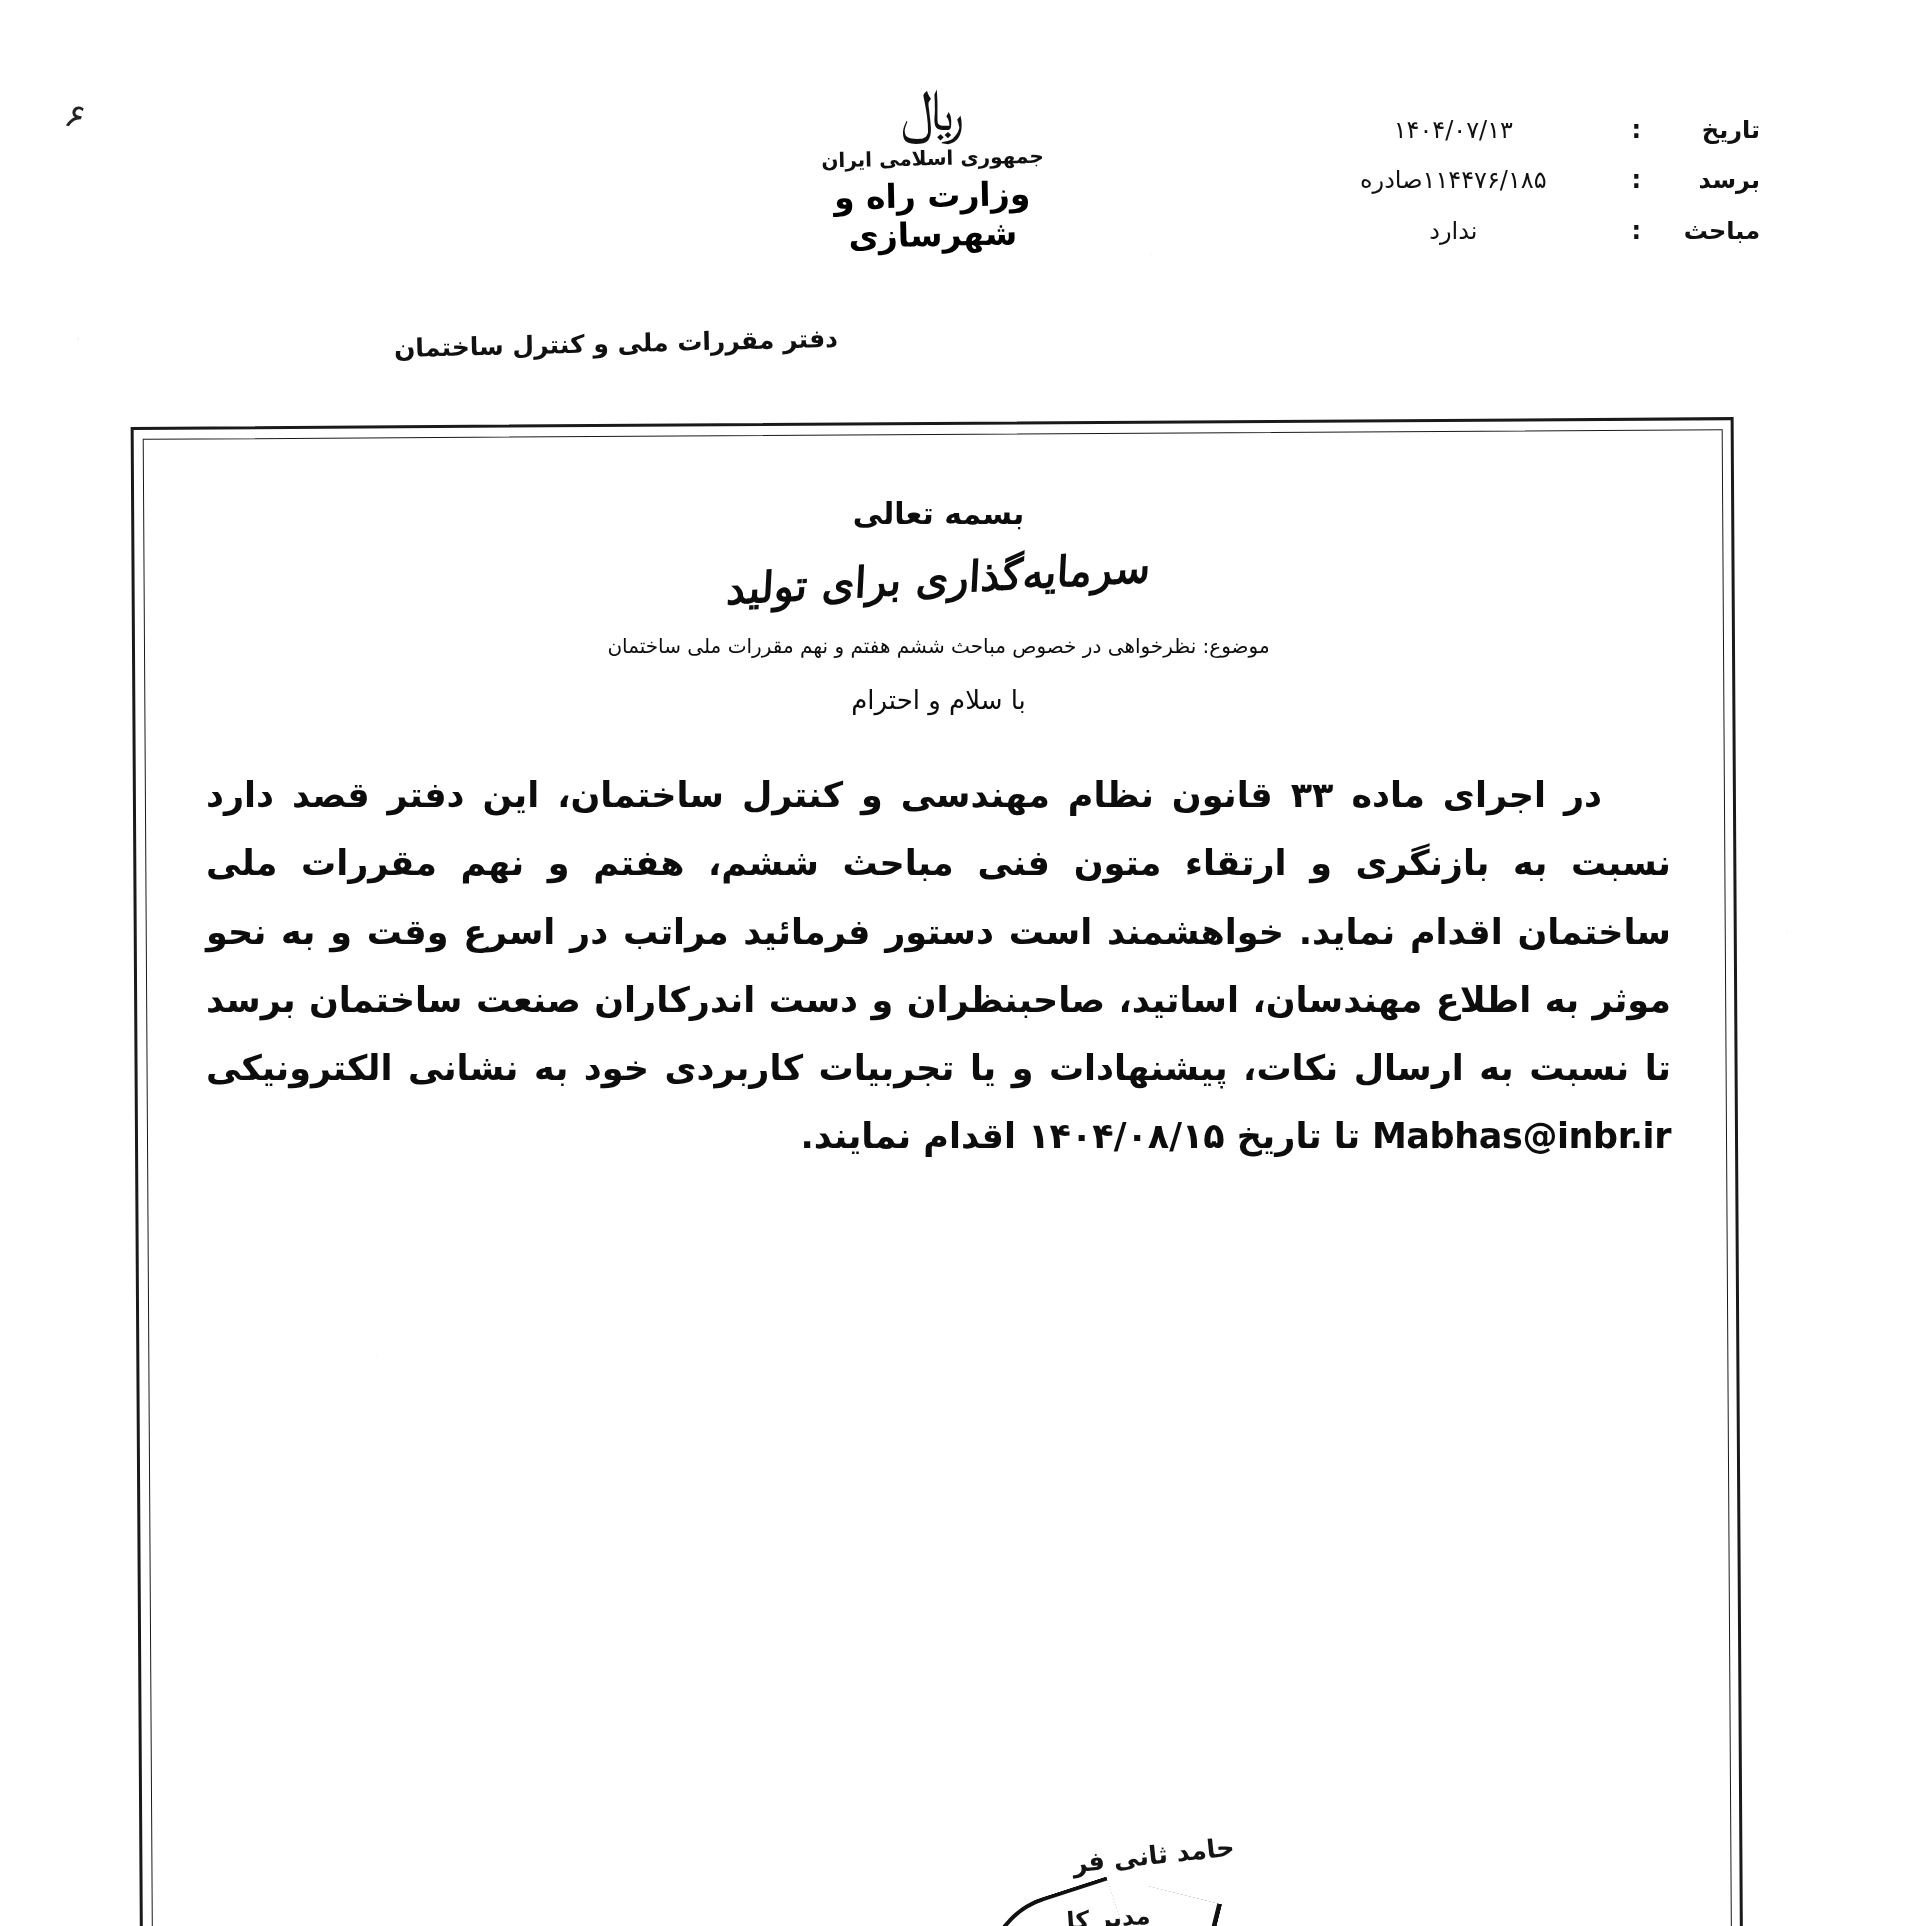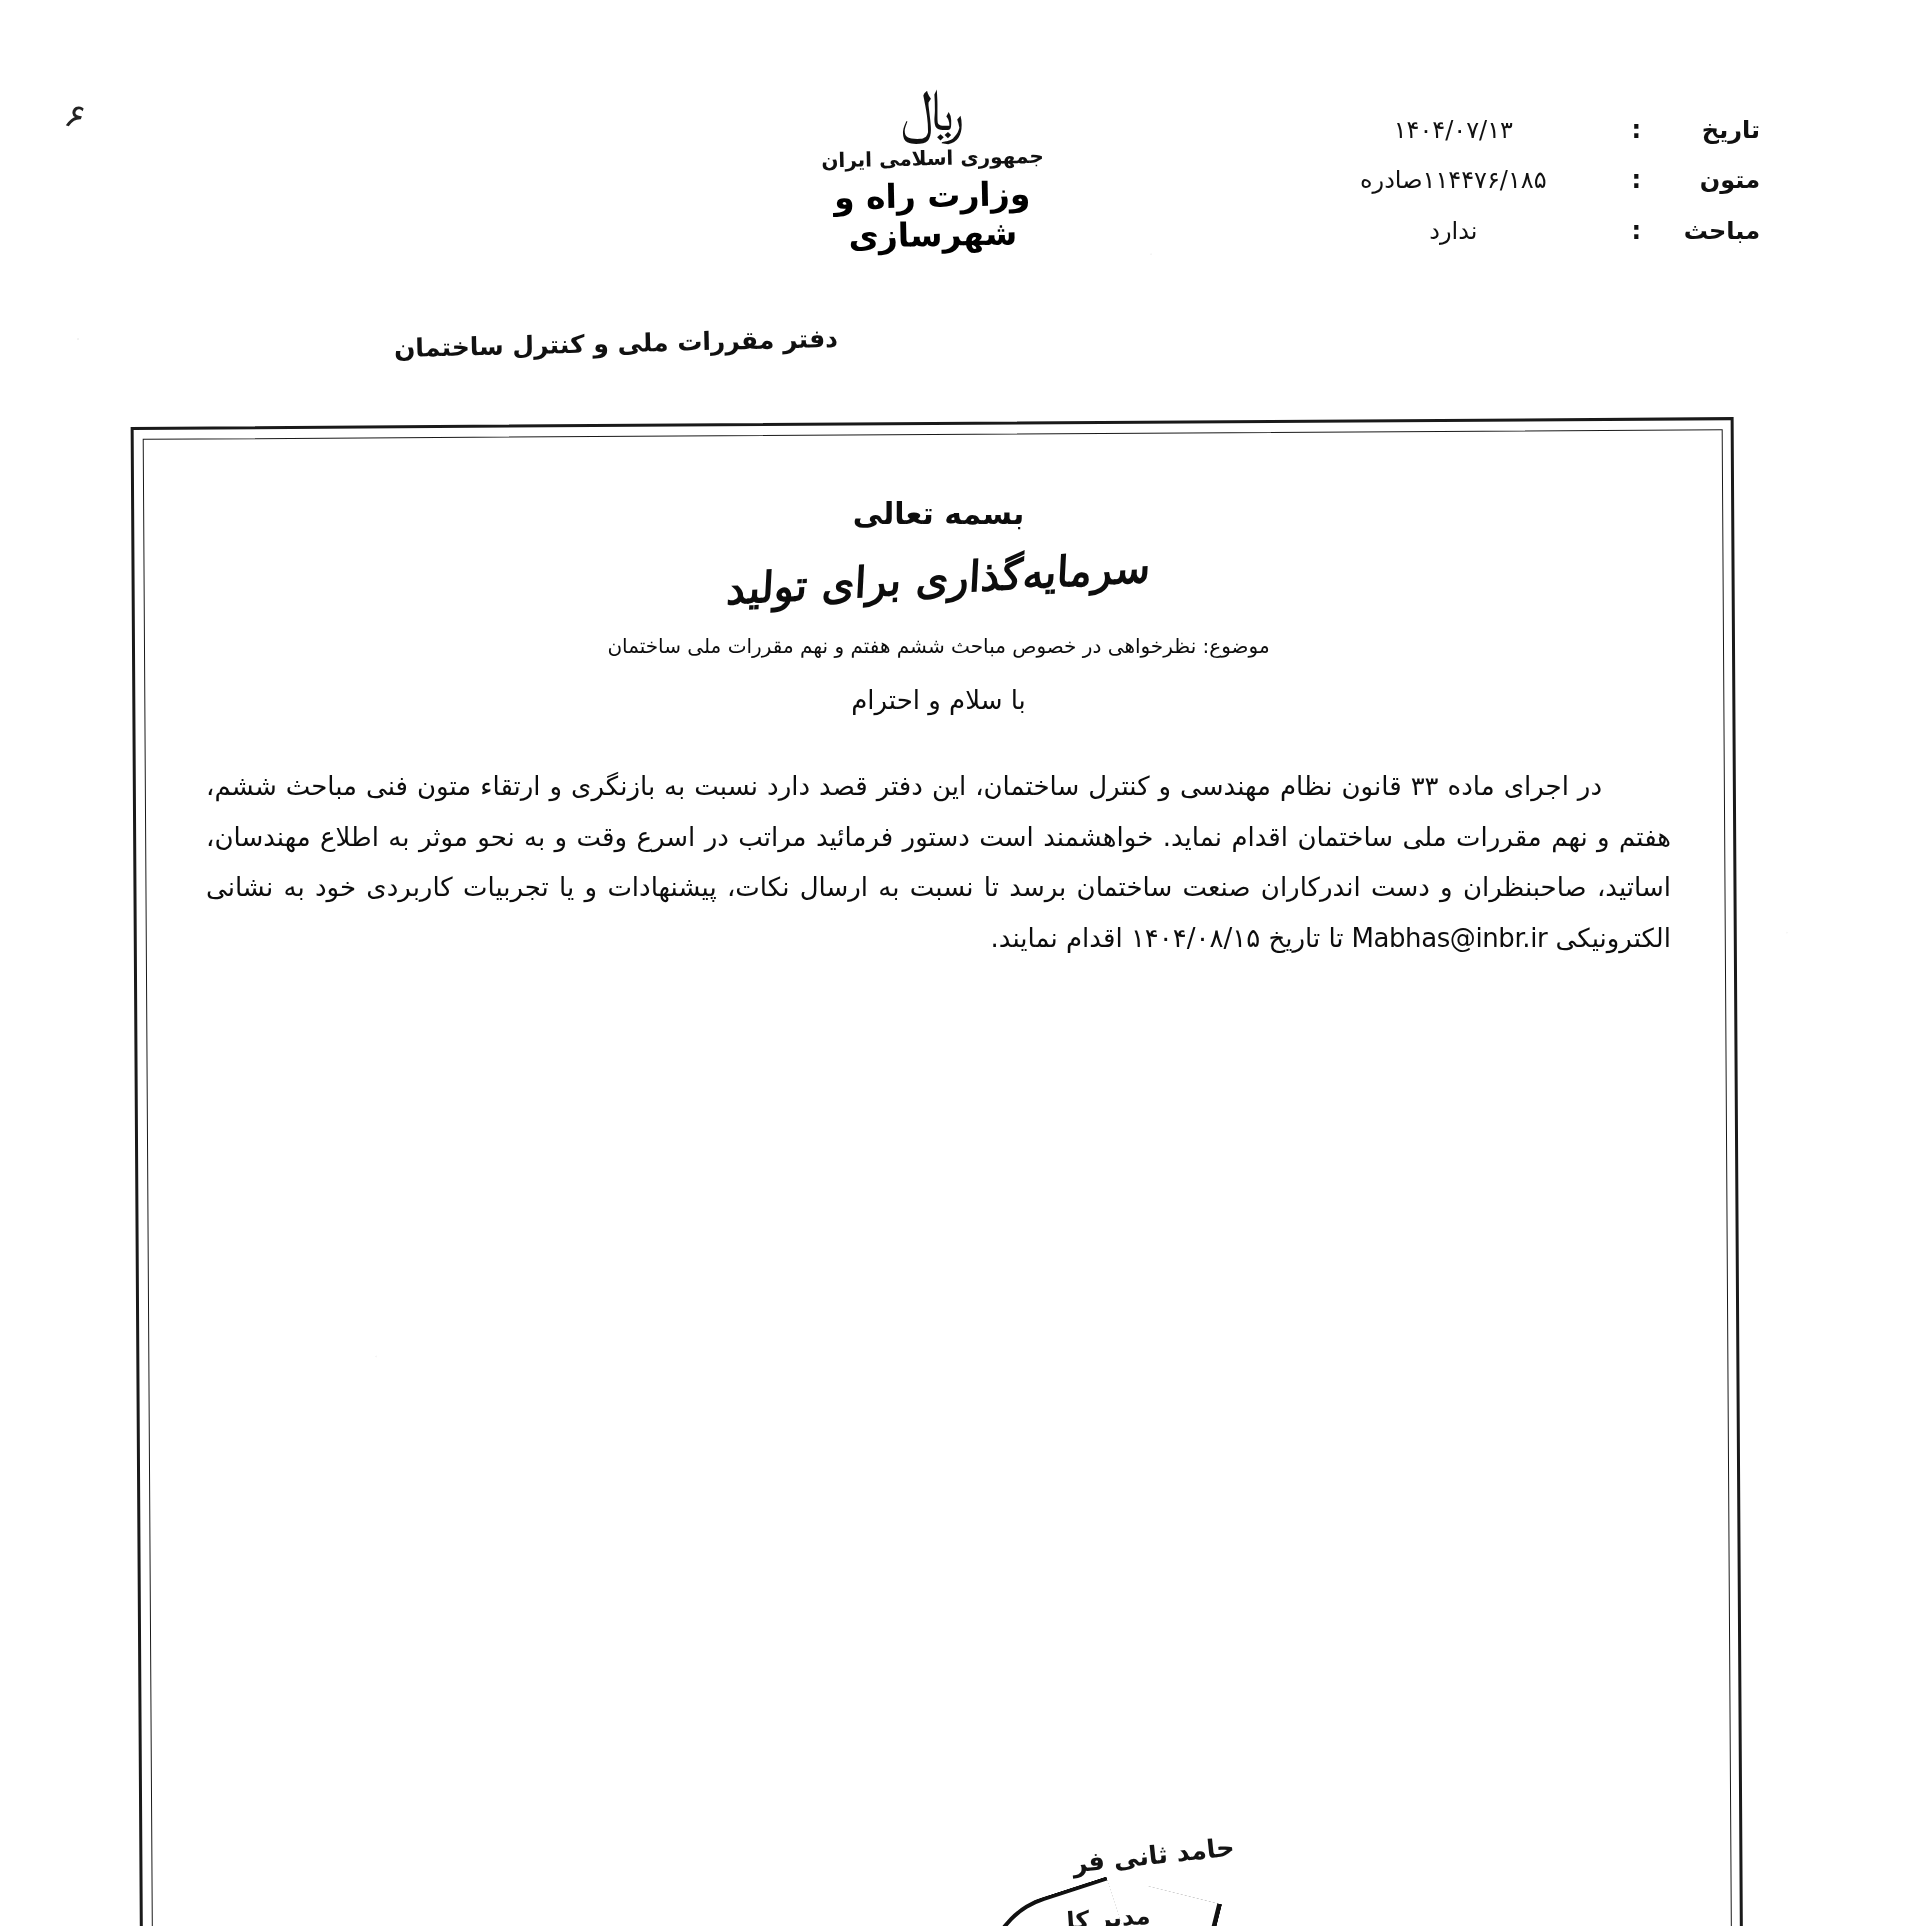--- a/index.html
+++ b/index.html
@@ -163,26 +163,27 @@
     font-size: 20px;
     letter-spacing: -0.4px;
   }
   .greeting {
     margin-top: 27px;
     text-align: center;
     font-size: 26px;
   }
   .body-text {
     margin-top: 46px;
-    font-size: 26px;
+    font-size: 35px;
     line-height: 1.95;
     text-align: justify;
     text-justify: inter-word;
     text-indent: 69px;
     letter-spacing: -0.4px;
+    font-weight: bold;
   }
 
   
   .signature {
     position: absolute;
     top: 1406px;
     right: 482px;
     width: 424px;
     height: 308px;
   }
@@ -241,21 +242,21 @@
 <div class="page">
   <div class="scan-noise"></div>
 
   <div class="hdr-meta">
     <div class="meta-row">
       <span class="meta-label">تاریخ</span>
       <span class="meta-colon">:</span>
       <span class="meta-value">۱۴۰۴/۰۷/۱۳</span>
     </div>
     <div class="meta-row">
-      <span class="meta-label">متون</span>
+      <span class="meta-label">برسد</span>
       <span class="meta-colon">:</span>
       <span class="meta-value">۱۱۴۴۷۶/۱۸۵صادره</span>
     </div>
     <div class="meta-row">
       <span class="meta-label">مباحث</span>
       <span class="meta-colon">:</span>
       <span class="meta-value">ندارد</span>
     </div>
   </div>
 

